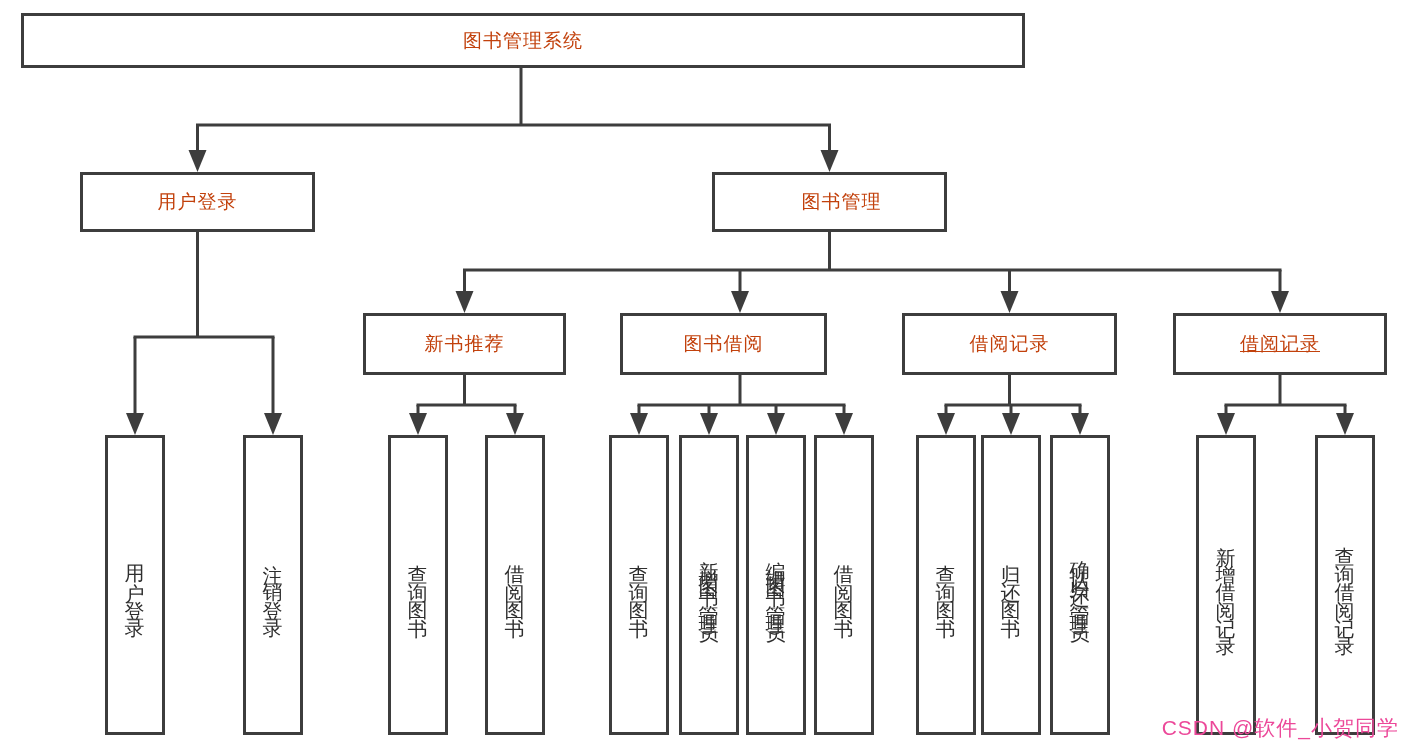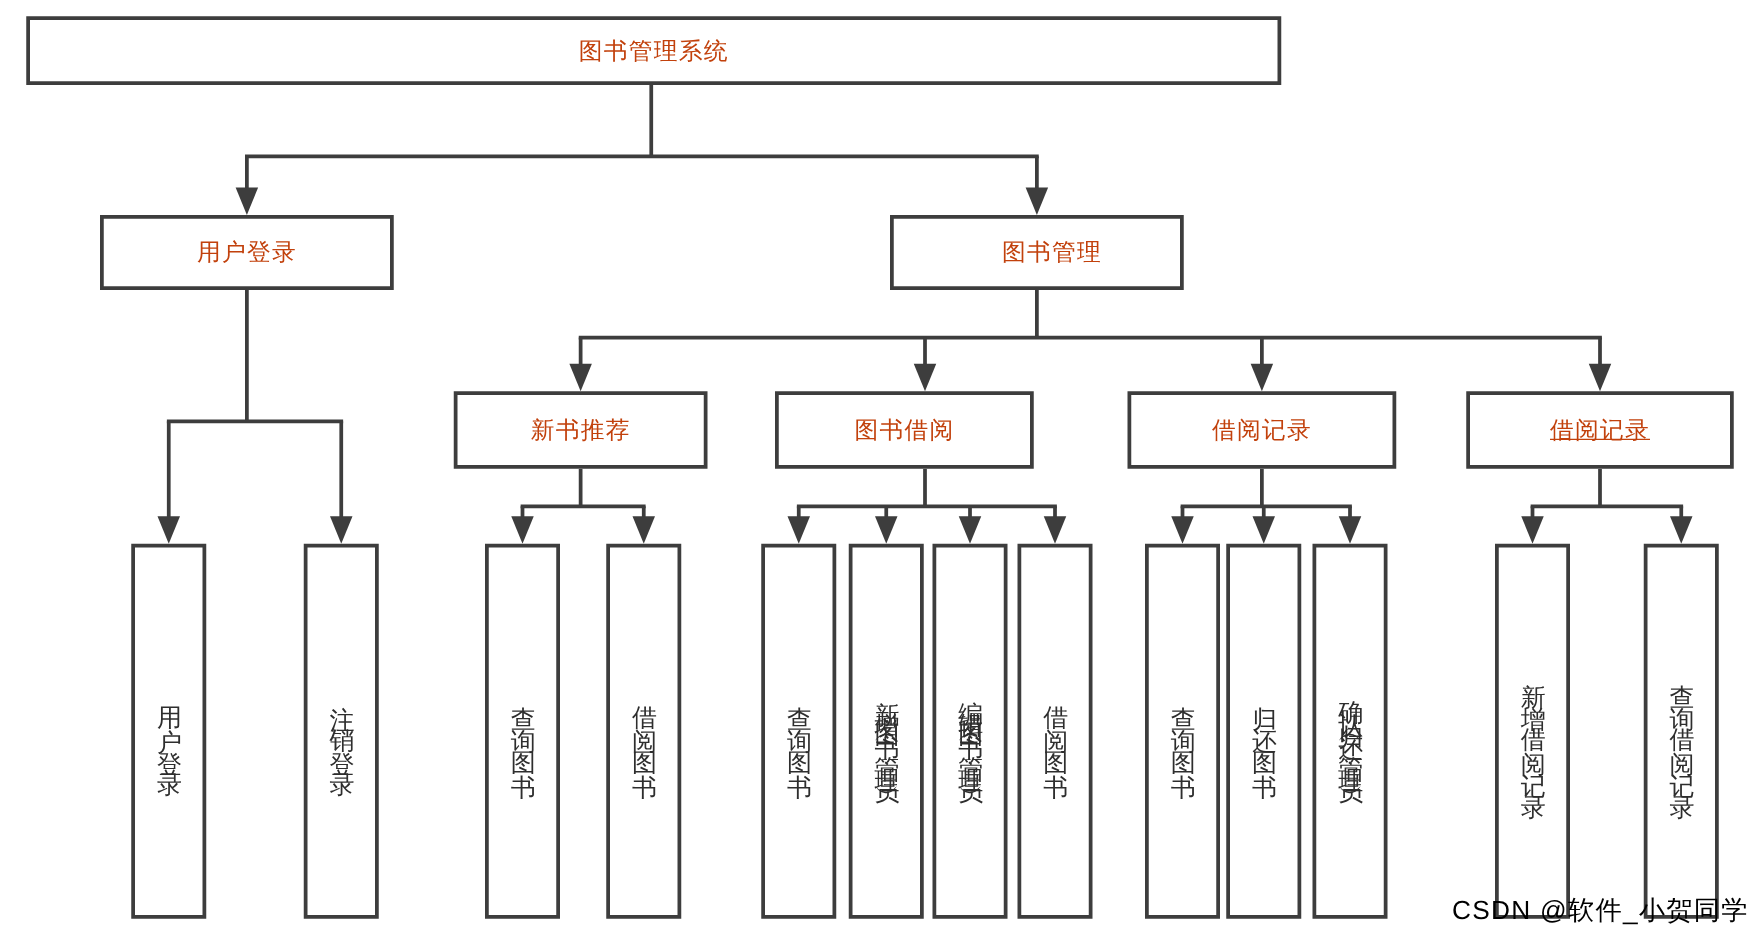--- a/index.html
+++ b/index.html
@@ -69,21 +69,21 @@
   .lf9  { left: 916px; }
   .lf10 { left: 981px; }
   .lf11 { left: 1050px; }
   .lf12 { left: 1196px; }
   .lf13 { left: 1315px; }
   .watermark {
     position: absolute;
     right: 6px;
     bottom: 5px;
     font-size: 21px;
-    color: #000000;
+    color: #ec4899;
     letter-spacing: 1px;
     z-index: 3;
     white-space: nowrap;
   }
 </style>
 </head>
 <body>
 
 <div class="canvas">
 

